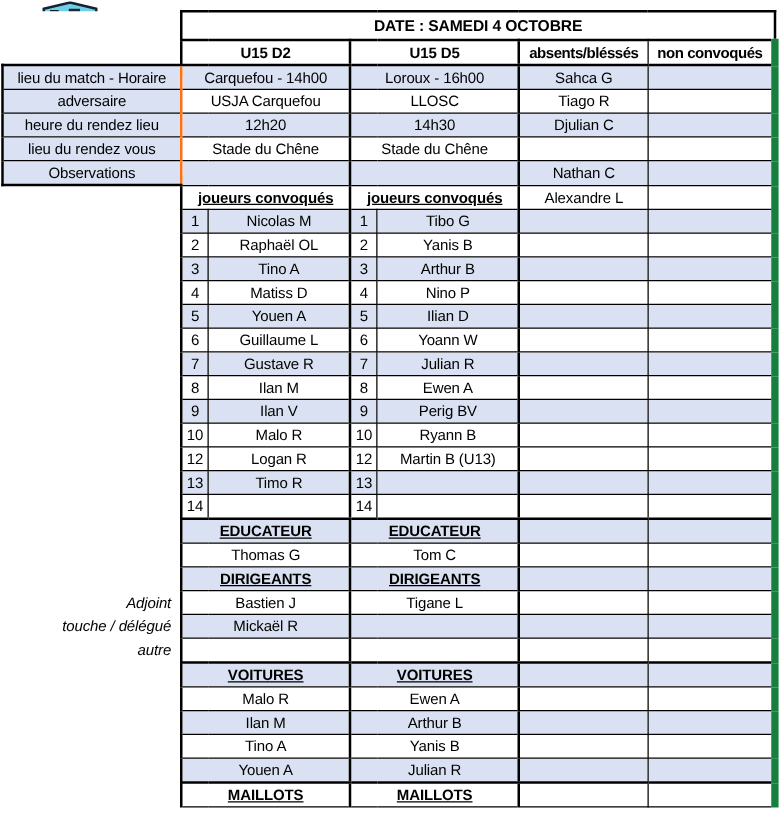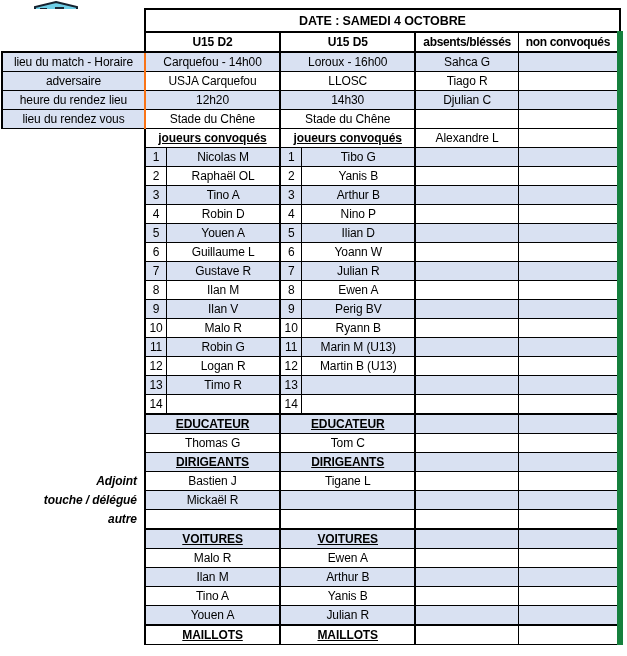--- a/index.html
+++ b/index.html
@@ -15,21 +15,21 @@
   .tight{letter-spacing:-0.35px;padding:0 7px;}
   .gL{border-left:2px solid #000;}
   .non{border-right:6px solid #15803d;}
   .lbl{background:#d9e1f2;font-weight:normal;border-left:2px solid #000;border-right:2px solid #f97316;margin-left:32px;}
   .lbl-first{border-top:2px solid #000;}
   .lbl-last{border-bottom:2px solid #000;}
   tr.blue td{background:#d9e1f2;}
   .sec{font-weight:bold;text-decoration:underline;}
   .tb td{border-bottom:2px solid #000;}
   td.spacer,td.note{border:none !important;background:#fff !important;}
-  td.note{text-align:right;font-style:italic;padding-right:7px;font-weight:bold;}
+  td.note{text-align:right;font-style:italic;padding-right:7px;}
 </style>
 </head>
 <body>
 
 <div class="page">
 
   <div class="logo">
     <svg width="50" height="54" viewBox="0 0 50 54">
       <path d="M25 1 L46 6 V25 C46 38 37 47 25 52 C13 47 4 38 4 25 V6 Z" fill="#6fcfe7" stroke="#16222f" stroke-width="2"></path>
       <rect x="9" y="7" width="7" height="13" fill="#16222f"></rect>
@@ -94,20 +94,27 @@
           <td class="gL">Djulian C</td>
           <td class="non"></td>
         </tr>
         <tr>
           <td class="lbl">lieu du rendez vous</td>
           <td class="gL" colspan="2">Stade du Chêne</td>
           <td class="gL" colspan="2">Stade du Chêne</td>
           <td class="gL"></td>
           <td class="non"></td>
         </tr>
+        <tr class="blue">
+          <td class="lbl lbl-last">Observations</td>
+          <td class="gL" colspan="2"></td>
+          <td class="gL" colspan="2"></td>
+          <td class="gL">Nathan C</td>
+          <td class="non"></td>
+        </tr>
         <tr>
           <td class="spacer"></td>
           <td class="sec gL" colspan="2">joueurs convoqués</td>
           <td class="sec gL" colspan="2">joueurs convoqués</td>
           <td class="gL">Alexandre L</td>
           <td class="non"></td>
         </tr>
         <tr class="blue">
           <td class="spacer"></td>
           <td class="gL">1</td>
@@ -131,21 +138,21 @@
           <td class="gL">3</td>
           <td>Tino A</td>
           <td class="gL">3</td>
           <td>Arthur B</td>
           <td class="gL"></td>
           <td class="non"></td>
         </tr>
         <tr>
           <td class="spacer"></td>
           <td class="gL">4</td>
-          <td>Robin D</td>
+          <td>Matiss D</td>
           <td class="gL">4</td>
           <td>Nino P</td>
           <td class="gL"></td>
           <td class="non"></td>
         </tr>
         <tr class="blue">
           <td class="spacer"></td>
           <td class="gL">5</td>
           <td>Youen A</td>
           <td class="gL">5</td>
@@ -188,29 +195,20 @@
           <td>Perig BV</td>
           <td class="gL"></td>
           <td class="non"></td>
         </tr>
         <tr>
           <td class="spacer"></td>
           <td class="gL">10</td>
           <td>Malo R</td>
           <td class="gL">10</td>
           <td>Ryann B</td>
-          <td class="gL"></td>
-          <td class="non"></td>
-        </tr>
-        <tr class="blue">
-          <td class="spacer"></td>
-          <td class="gL">11</td>
-          <td>Robin G</td>
-          <td class="gL">11</td>
-          <td>Marin M (U13)</td>
           <td class="gL"></td>
           <td class="non"></td>
         </tr>
         <tr>
           <td class="spacer"></td>
           <td class="gL">12</td>
           <td>Logan R</td>
           <td class="gL">12</td>
           <td>Martin B (U13)</td>
           <td class="gL"></td>

